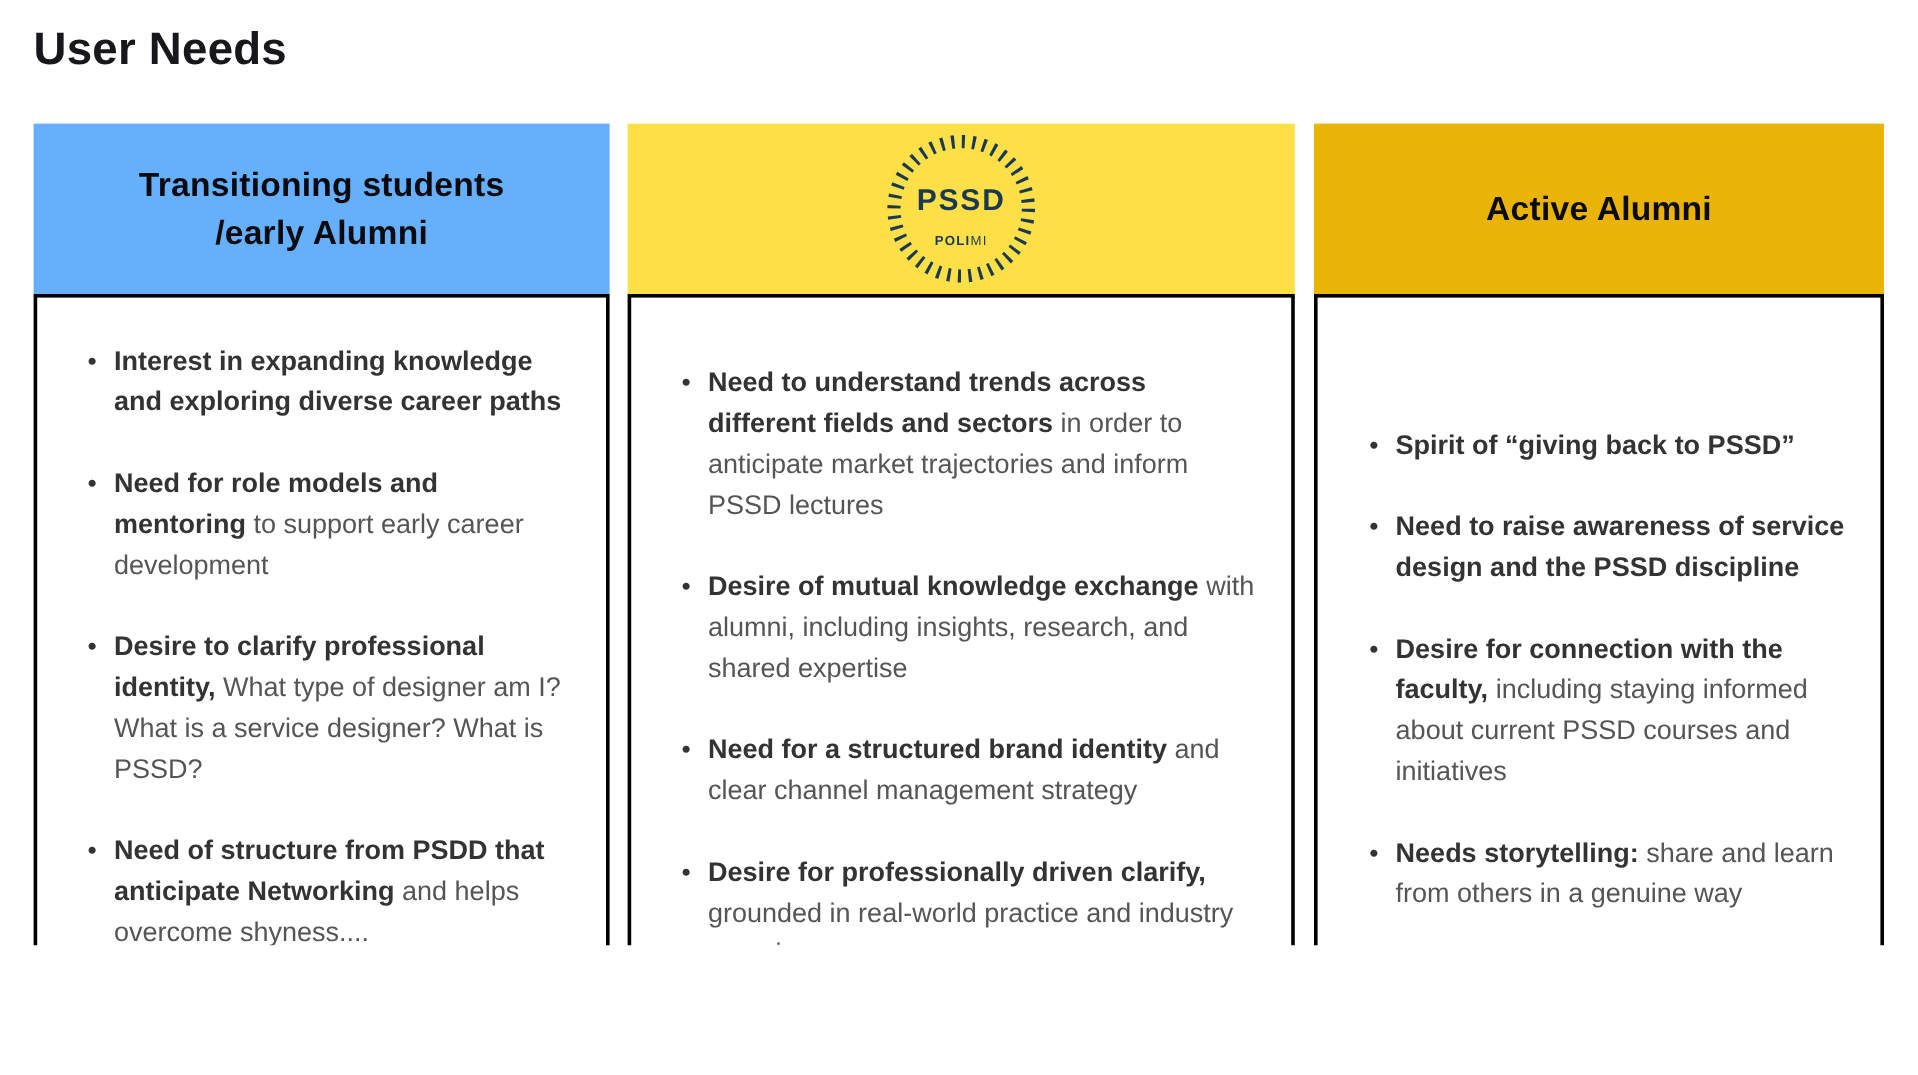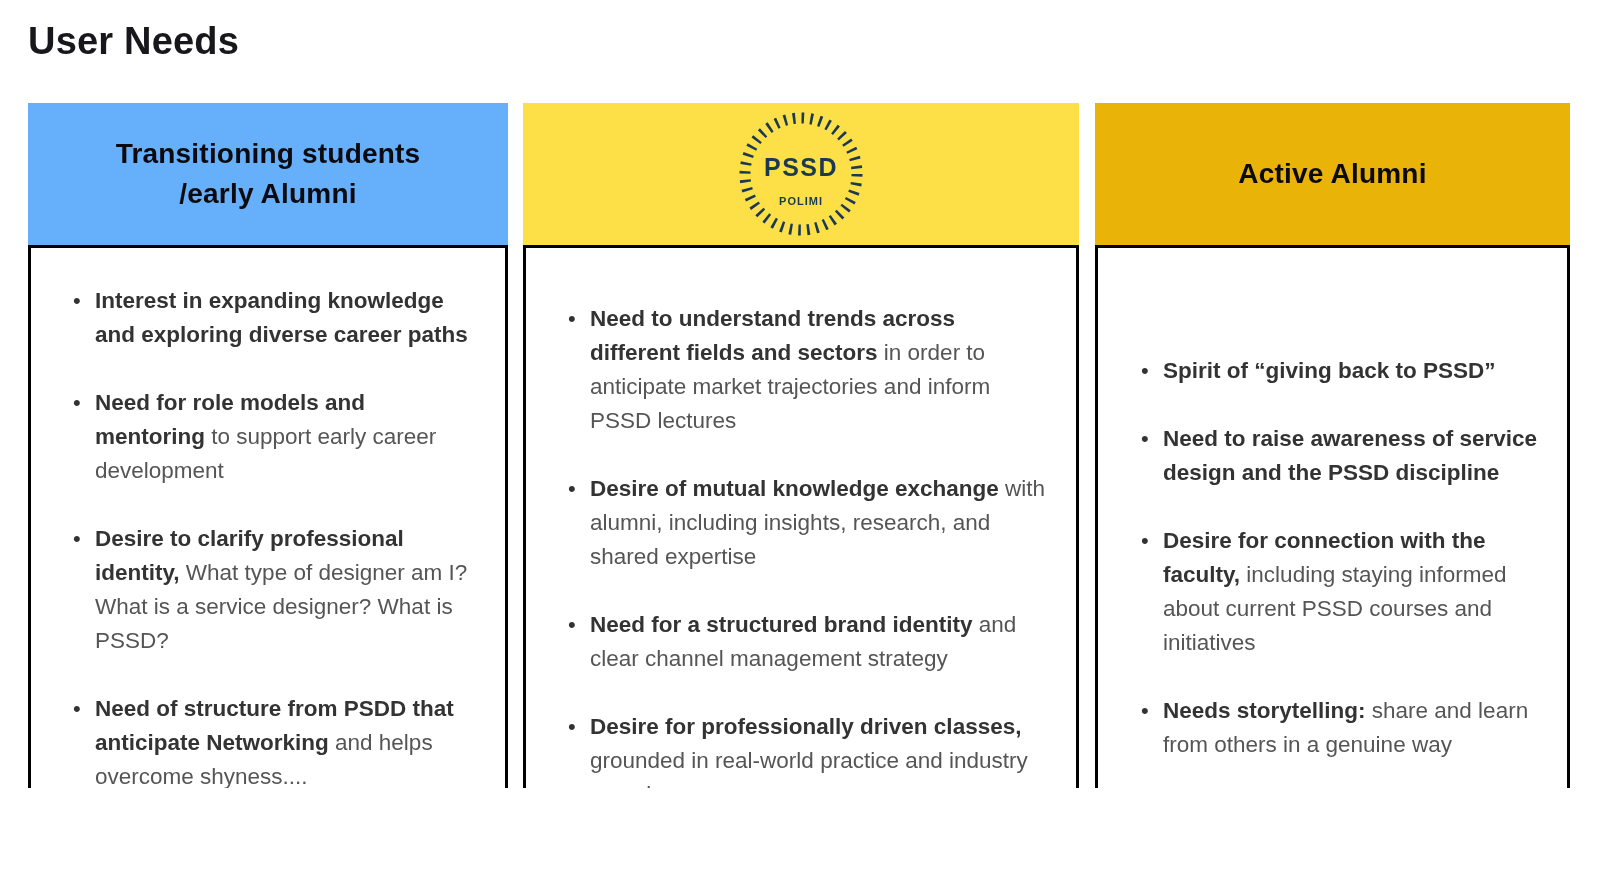--- a/index.html
+++ b/index.html
@@ -102,21 +102,21 @@
   .logo-sub {
     position: absolute;
     left: 0; right: 0;
     top: 88px;
     text-align: center;
     font-size: 11px;
     letter-spacing: 1px;
     color: #1b3a52;
   }
   .logo-sub .sub-bold { font-weight: 700; }
-  .logo-sub .sub-light { font-weight: 700; }
+  .logo-sub .sub-light { font-weight: 400; }
 </style>
 </head>
 <body>
 
 <div class="page">
 
   <h1 class="title">User Needs</h1>
 
   <div class="board">
 
@@ -168,21 +168,21 @@
           <li class="bullet">
               <span class="dot">•</span>
               <p class="bullet-text"><span class="lead">Desire of mutual knowledge exchange</span><span class="rest"> with alumni, including insights, research, and shared expertise</span></p>
             </li>
           <li class="bullet">
               <span class="dot">•</span>
               <p class="bullet-text"><span class="lead">Need for a structured brand identity</span><span class="rest"> and clear channel management strategy</span></p>
             </li>
           <li class="bullet">
               <span class="dot">•</span>
-              <p class="bullet-text"><span class="lead">Desire for professionally driven classes,</span><span class="rest"> grounded in real-world practice and industry experience</span></p>
+              <p class="bullet-text"><span class="lead">Desire for professionally driven clarify,</span><span class="rest"> grounded in real-world practice and industry experience</span></p>
             </li>
         </ul>
       </div>
     </section>
 
     <section class="column col-3">
       <header class="col-header">
         <div class="header-text">
           <div>Active Alumni</div>
         </div>

